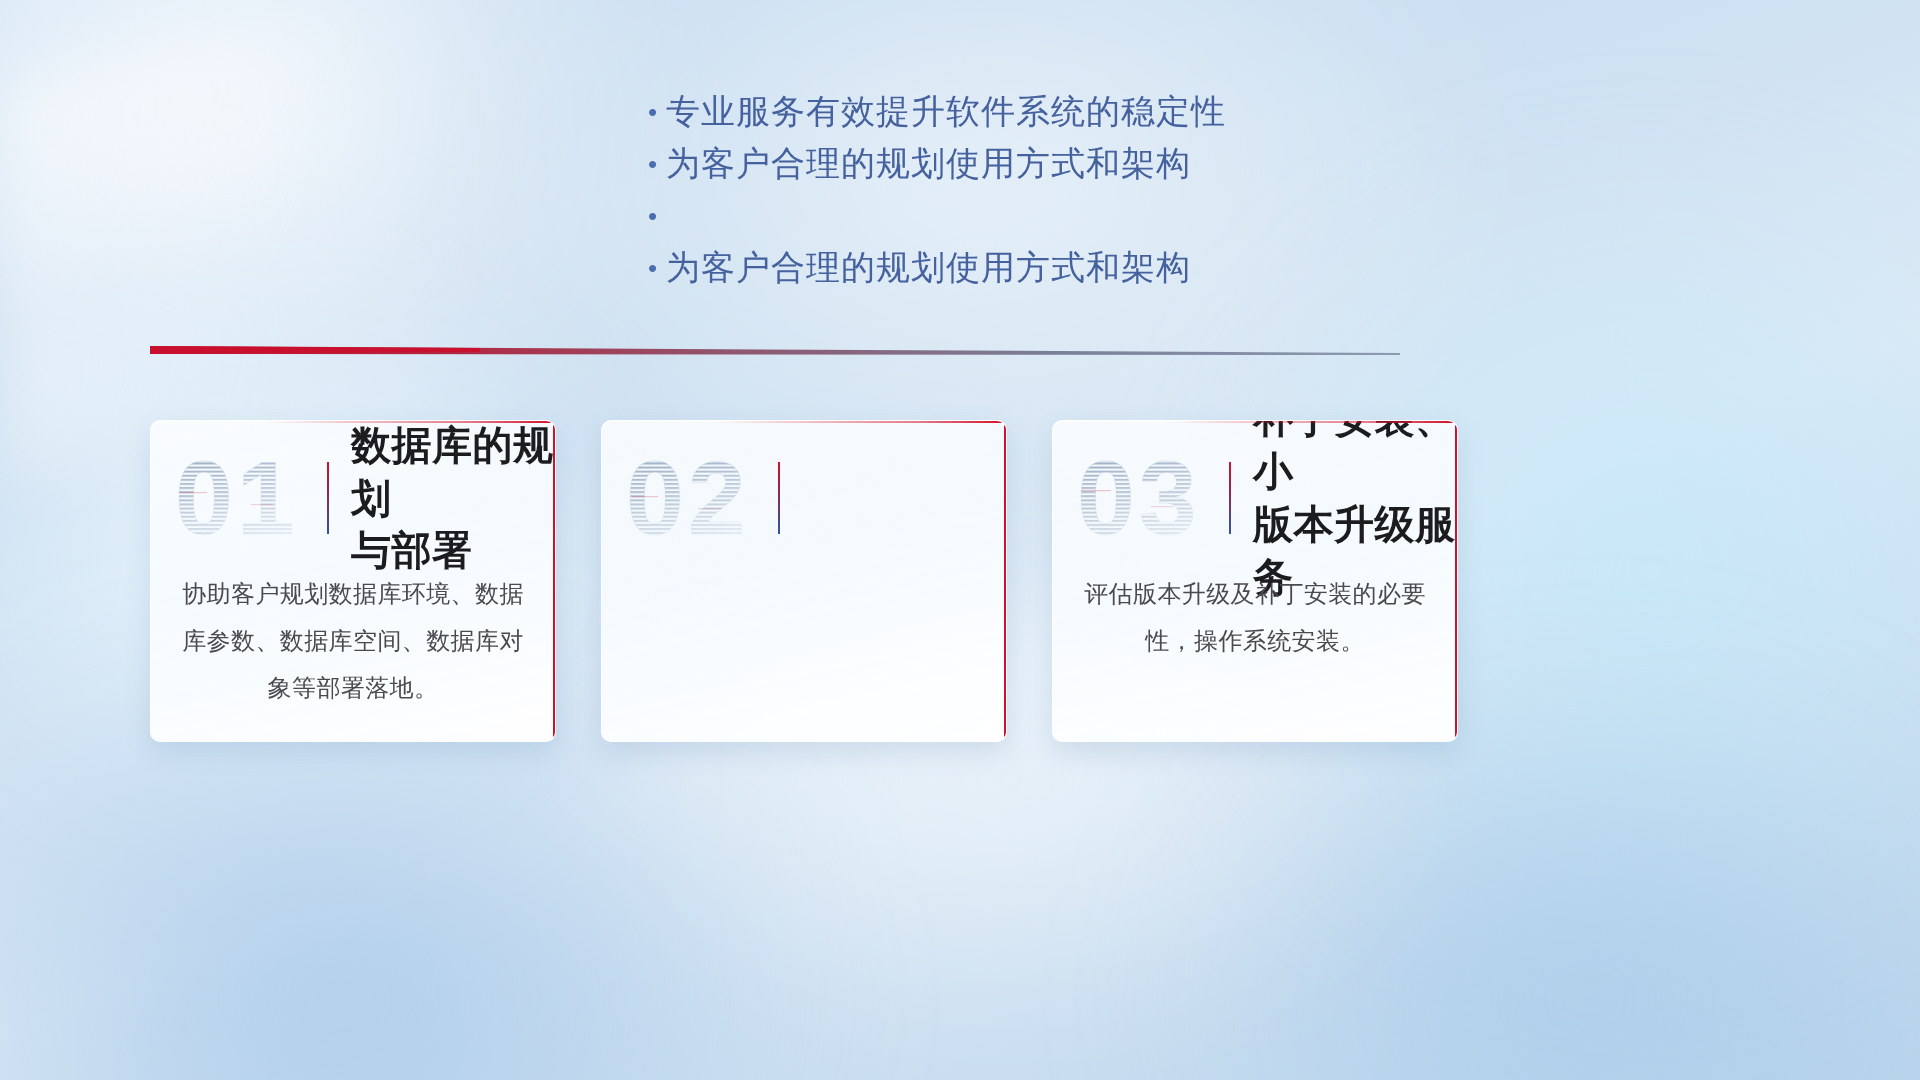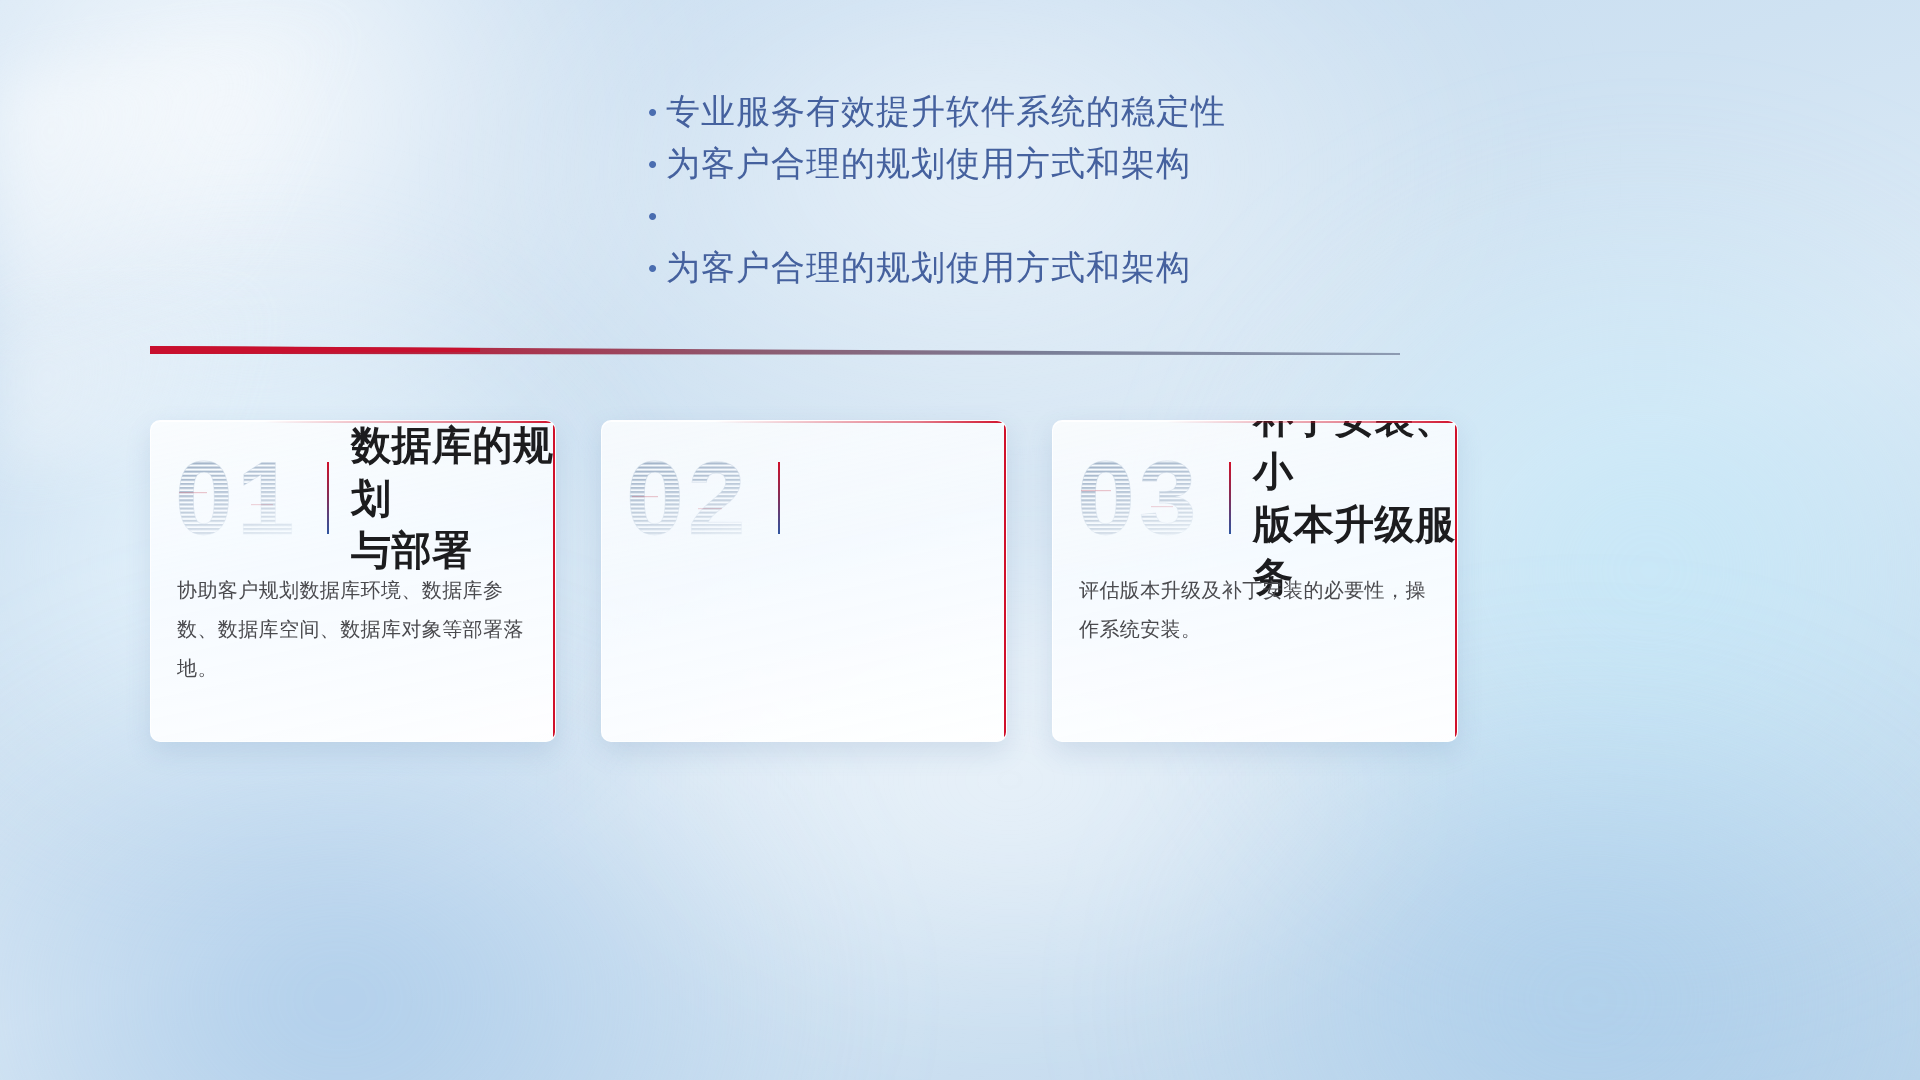--- a/index.html
+++ b/index.html
@@ -185,24 +185,25 @@
   .card-title {
     font-size: 40px;
     line-height: 1.32;
     font-weight: 700;
     color: #1c1c1e;
     letter-spacing: 0.5px;
     white-space: pre-line;
   }
   .card-body {
     padding: 22px 26px 0 26px;
-    font-size: 20px;
+    font-size: 24px;
     line-height: 1.95;
     color: #4a4a4e;
     letter-spacing: 0.4px;
+    text-align: center;
   }
 </style>
 </head>
 <body>
 
 <div id="stage">
 
   <div class="glow glow-a"></div>
   <div class="glow glow-b"></div>
   <div class="glow glow-c"></div>

